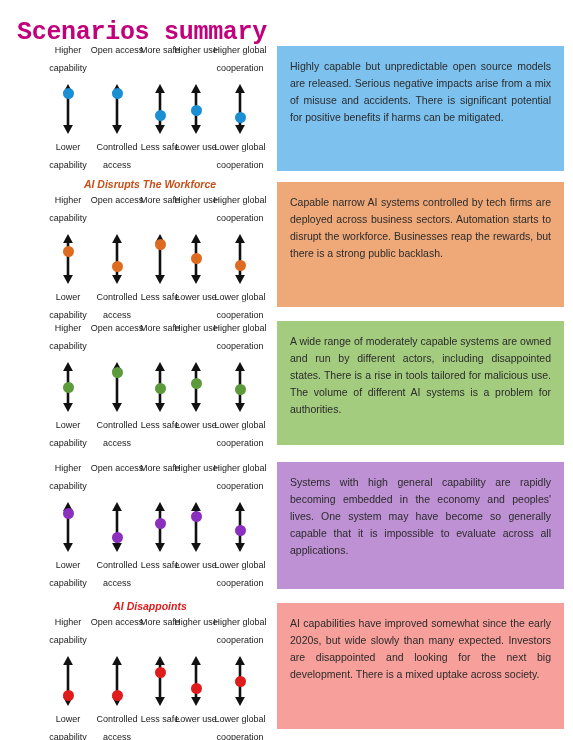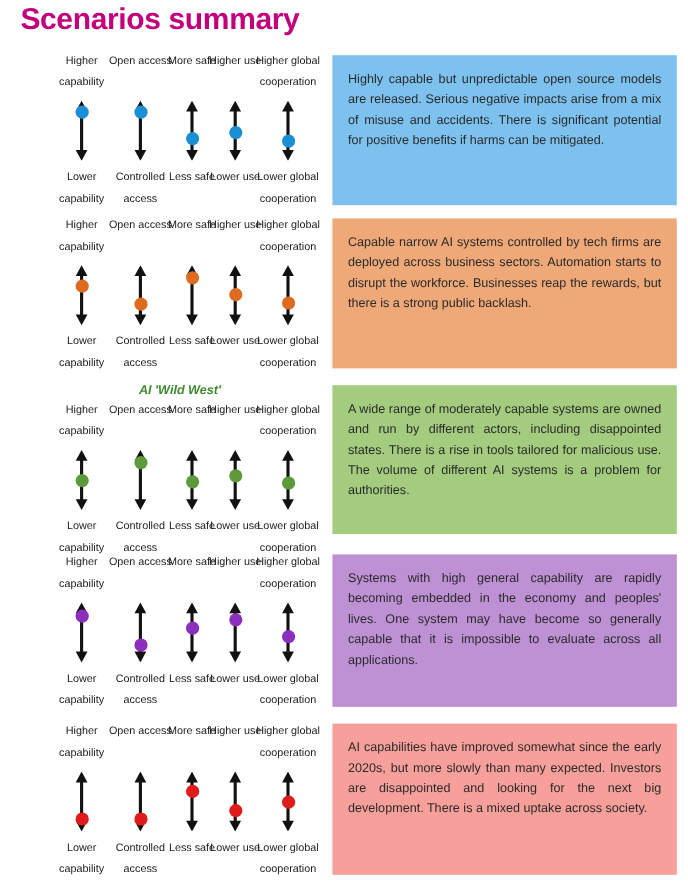--- a/index.html
+++ b/index.html
@@ -11,25 +11,26 @@
     width: 573px;
     height: 740px;
     font-family: "Liberation Sans", sans-serif;
     position: relative;
     overflow: hidden;
   }
 
   #page-title {
     position: absolute;
     left: 17px;
-    top: 2px;
+    top: 18px;
     font-size: 25px;
     font-weight: bold;
     color: #C3007B;
     letter-spacing: -0.3px;
+    font-family: Liberation Mono, monospace;
   }
 
   .scenario-row {
     position: absolute;
     left: 0;
     width: 573px;
   }
 
   .diagram {
     position: absolute;
@@ -185,20 +186,21 @@
               </svg>
               <div class="dot" style="background: rgb(27, 143, 212); top: 27.5px;"></div>
             </div>
             <div class="axis-bottom-label" style="top: 97px; position: absolute;">Lower global cooperation</div>
           </div>
         </div>
       </div>
     </div>
     <div class="scenario-row" style="top: 178px; height: 137px;">
       <div class="diagram">
+        <div class="scenario-title" style="color: rgb(196, 80, 26);">AI Disrupts The Workforce</div>
         <div class="axes">
           <div class="axis-col" style="left: 40px;">
             <div class="axis-top-label" style="top: 0px; position: absolute;">Higher capability</div>
             <div class="axis-track" style="top: 43px; height: 50px;">
               <svg class="arrow-svg" width="16" height="50" viewBox="0 0 16 50">
                 <line x1="8" y1="6" x2="8" y2="44" stroke="#111" stroke-width="2.6"></line>
                 <polygon points="8,0 3.1,9 12.9,9" fill="#111"></polygon>
                 <polygon points="8,50 3.1,41 12.9,41" fill="#111"></polygon>
               </svg>
               <div class="dot" style="background: rgb(221, 107, 32); top: 11.5px;"></div>
@@ -251,21 +253,20 @@
               </svg>
               <div class="dot" style="background: rgb(221, 107, 32); top: 25.5px;"></div>
             </div>
             <div class="axis-bottom-label" style="top: 97px; position: absolute;">Lower global cooperation</div>
           </div>
         </div>
       </div>
     </div>
     <div class="scenario-row" style="top: 319px; height: 137px;">
       <div class="diagram">
-        <div class="scenario-title" style="color: rgb(62, 138, 46);">AI 'Wild West'</div>
         <div class="axes">
           <div class="axis-col" style="left: 40px;">
             <div class="axis-top-label" style="top: 0px; position: absolute;">Higher capability</div>
             <div class="axis-track" style="top: 43px; height: 50px;">
               <svg class="arrow-svg" width="16" height="50" viewBox="0 0 16 50">
                 <line x1="8" y1="6" x2="8" y2="44" stroke="#111" stroke-width="2.6"></line>
                 <polygon points="8,0 3.1,9 12.9,9" fill="#111"></polygon>
                 <polygon points="8,50 3.1,41 12.9,41" fill="#111"></polygon>
               </svg>
               <div class="dot" style="background: rgb(92, 154, 60); top: 19.5px;"></div>
@@ -384,20 +385,21 @@
               </svg>
               <div class="dot" style="background: rgb(139, 47, 190); top: 22.5px;"></div>
             </div>
             <div class="axis-bottom-label" style="top: 97px; position: absolute;">Lower global cooperation</div>
           </div>
         </div>
       </div>
     </div>
     <div class="scenario-row" style="top: 600px; height: 137px;">
       <div class="diagram">
+        <div class="scenario-title" style="color: rgb(224, 27, 27);">AI Disappoints</div>
         <div class="axes">
           <div class="axis-col" style="left: 40px;">
             <div class="axis-top-label" style="top: 0px; position: absolute;">Higher capability</div>
             <div class="axis-track" style="top: 43px; height: 50px;">
               <svg class="arrow-svg" width="16" height="50" viewBox="0 0 16 50">
                 <line x1="8" y1="6" x2="8" y2="44" stroke="#111" stroke-width="2.6"></line>
                 <polygon points="8,0 3.1,9 12.9,9" fill="#111"></polygon>
                 <polygon points="8,50 3.1,41 12.9,41" fill="#111"></polygon>
               </svg>
               <div class="dot" style="background: rgb(224, 27, 27); top: 33.5px;"></div>
@@ -463,14 +465,14 @@
 <div class="panel" style="top: 182px; height: 125px; background: rgb(239, 168, 120);">
     <p class="panel-text">Capable narrow AI systems controlled by tech firms are deployed across business sectors. Automation starts to disrupt the workforce. Businesses reap the rewards, but there is a strong public backlash.</p>
   </div>
 <div class="panel" style="top: 321px; height: 124px; background: rgb(164, 204, 127);">
     <p class="panel-text">A wide range of moderately capable systems are owned and run by different actors, including disappointed states. There is a rise in tools tailored for malicious use. The volume of different AI systems is a problem for authorities.</p>
   </div>
 <div class="panel" style="top: 462px; height: 127px; background: rgb(190, 144, 212);">
     <p class="panel-text">Systems with high general capability are rapidly becoming embedded in the economy and peoples' lives. One system may have become so generally capable that it is impossible to evaluate across all applications.</p>
   </div>
 <div class="panel" style="top: 603px; height: 126px; background: rgb(247, 159, 154);">
-    <p class="panel-text">AI capabilities have improved somewhat since the early 2020s, but more slowly than many expected. Investors are disappointed and looking for the next big development. There is a mixed uptake across society.</p>
+    <p class="panel-text">AI capabilities have improved somewhat since the early 2020s, but wide slowly than many expected. Investors are disappointed and looking for the next big development. There is a mixed uptake across society.</p>
   </div>
 
 </body></html>

